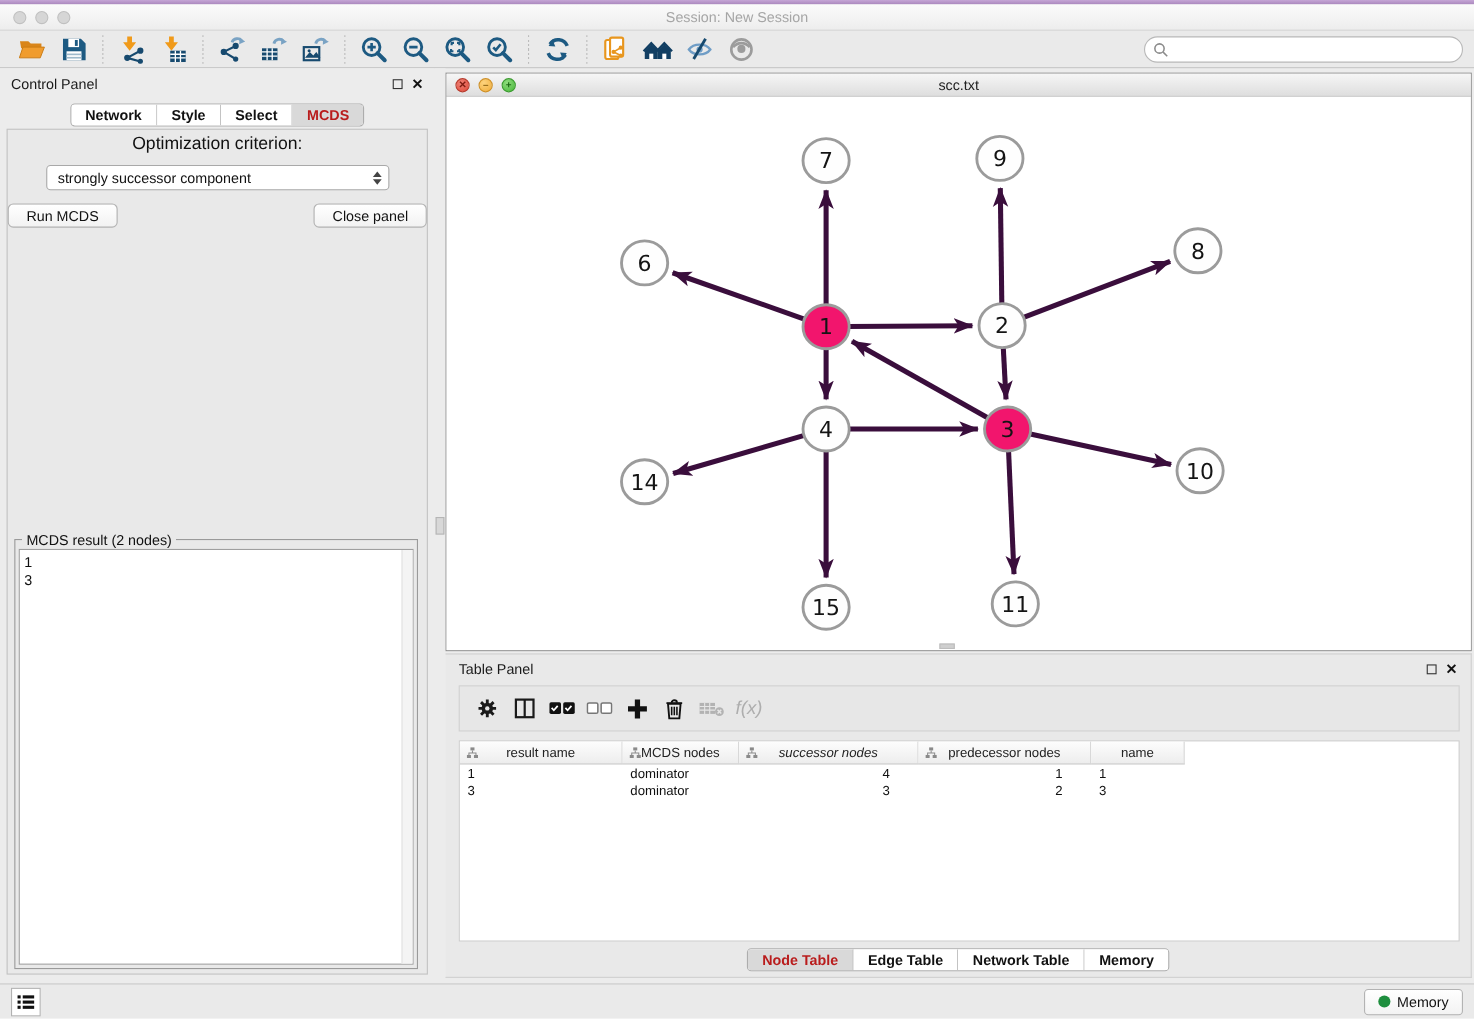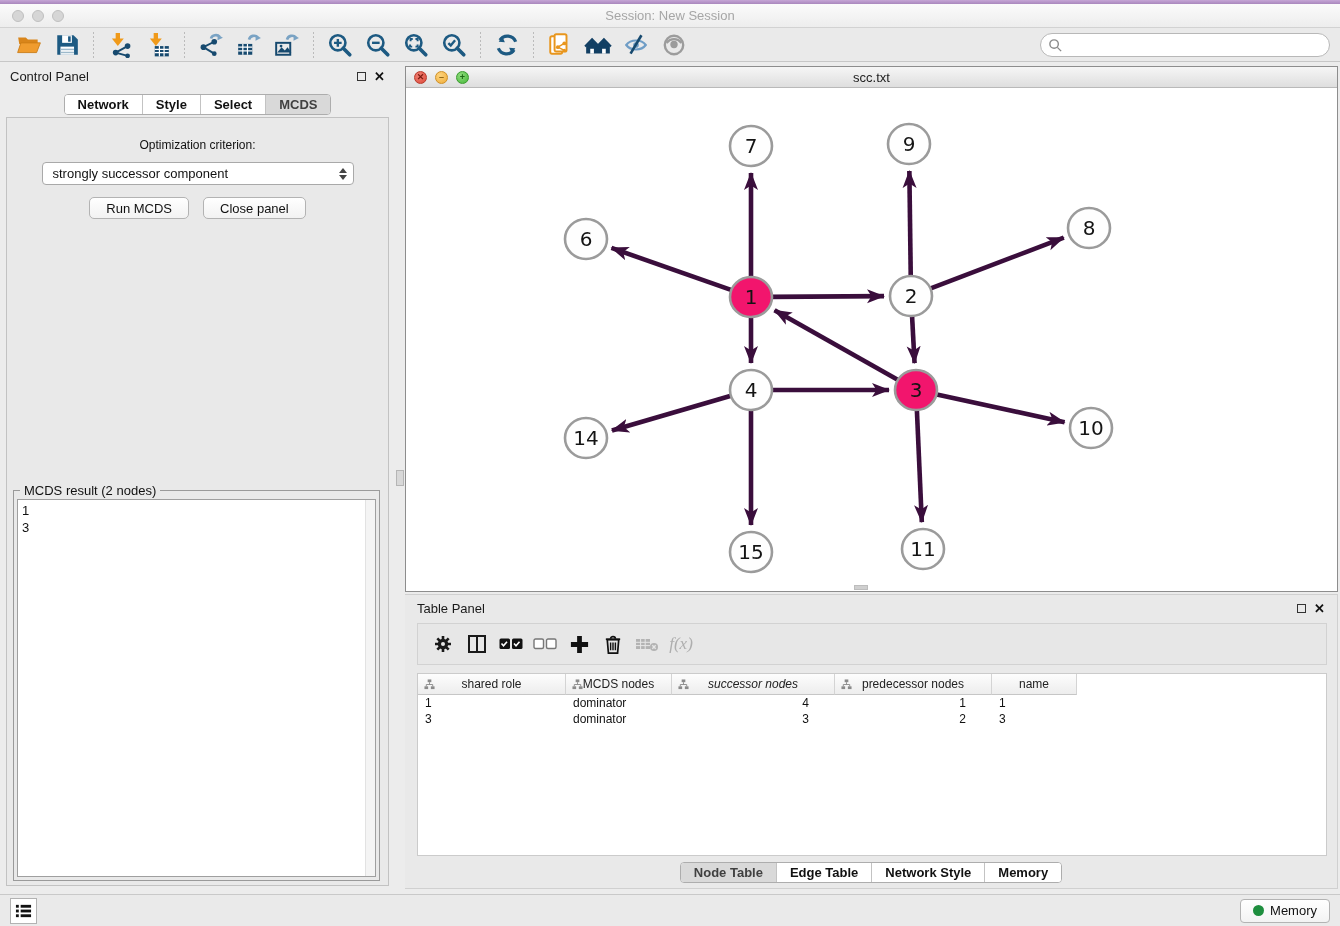--- a/index.html
+++ b/index.html
@@ -38,35 +38,35 @@
   .panel-head .ph-title { font-size:13px; color:#1a1a1a; }
   .panel-head .ph-icons { margin-left:auto; display:flex; gap:8px; align-items:center; }
   .float-box { width:9px; height:9px; border:1.5px solid #333; display:inline-block; }
   .close-x { font-size:13px; font-weight:bold; color:#111; line-height:1; }
 
   .segmented { display:inline-flex; border:1px solid #adadad; border-radius:4px;
     overflow:hidden; background:#fff;font-weight:bold; }
   .seg-tab { padding:2px 13px; font-size:13px; color:#111; background:#fff;
     border-right:1px solid #c3c3c3; white-space:nowrap; }
   .seg-tab:last-child { border-right:none; }
-  .seg-tab.active { background:#d9d9d9; color:#404040; }
+  .seg-tab.active { background:#d9d9d9; color:#b91c1c; }
   .cp-tabs-row { text-align:center; position:relative; z-index:2; margin-top:4px; }
 
   .cp-content { position:absolute; left:6px; right:6px; top:55px; bottom:8px;
     border:1px solid #c2c2c2; background:#e9e9e9; }
-  .opt-label { text-align:center; margin-top:20px; font-size:12px; color:#111; }
+  .opt-label { text-align:center; margin-top:4px; font-size:16px; color:#111; }
   .dropdown { margin:10px auto 0; width:312px; height:23px; background:#fff;
     border:1px solid #a9a9a9; border-radius:4px; display:flex; align-items:center;
     padding:0 6px 0 10px; font-size:13px; color:#111; }
   .dd-arrows { margin-left:auto; display:flex; flex-direction:column; gap:2px; }
   .dd-arrows i { width:0; height:0; border-left:4px solid transparent;
     border-right:4px solid transparent; display:block; }
   .dd-up { border-bottom:5px solid #444; }
   .dd-down { border-top:5px solid #444; }
-  .btn-row { display:flex; justify-content:center; gap:14px; margin-top:12px; }
+  .btn-row { display:flex; justify-content:space-between; gap:14px; margin-top:12px; }
   .mac-btn { background:linear-gradient(#ffffff,#f2f2f2); border:1px solid #b3b3b3;
     border-radius:5px; font-size:13px; color:#111; padding:2px 16px; height:22px; }
 
   .result-group { position:absolute; left:6px; right:8px; top:372px; bottom:4px;
     border:1px solid #9a9a9a; background:#e9e9e9; }
   .result-legend { position:absolute; top:-8px; left:6px; background:#e9e9e9;
     padding:0 4px; font-size:13px; color:#111; }
   .result-area { position:absolute; left:3px; right:3px; top:8px; bottom:3px;
     background:#fff; border:1px solid #9f9f9f; font-size:13px; color:#111;
     line-height:17px; padding:2px 4px; white-space:pre; overflow:hidden; }
@@ -98,21 +98,21 @@
     background:#cfcfcf; border:1px solid #bdbdbd; }
 
   
   .table-panel { position:absolute; left:405px; top:594px; width:933px; height:295px;
     background:#e9e9e9; border:1px solid #d0d0d0; border-left:none; }
   .tp-head { height:26px; display:flex; align-items:center; padding:0 12px; }
   .tp-head .ph-title { font-size:13px; color:#1a1a1a; }
   .tp-toolbar { margin:2px 10px 0 12px; height:42px; background:#e7e7e7;
     border:1px solid #d2d2d2; display:flex; align-items:center; padding:0 8px; }
   .tpt-btn { width:34px; height:34px; display:flex; align-items:center; justify-content:center; }
-  .fx-label { font-family:Liberation Serif, serif; font-style:italic; font-size:17px; color:#aeaeae; }
+  .fx-label { font-family:Liberation Sans, sans-serif; font-style:italic; font-size:17px; color:#aeaeae; }
 
   .node-table { position:absolute; left:12px; right:10px; top:78px; bottom:32px;
     background:#fff; border:1px solid #cbcbcb; overflow:hidden; }
   .nt-header { display:flex; height:21px; }
   .nt-th { position:relative; display:flex; align-items:center; justify-content:center;
     background:linear-gradient(#fdfdfd,#ededed); border-right:1px solid #d4d4d4;
     border-bottom:1px solid #c6c6c6; font-size:12px; color:#222; }
   .nt-th .tree-ic { position:absolute; left:6px; top:5px; }
   .nt-row { display:flex; height:16px; }
   .nt-td { font-size:12px; color:#111; line-height:16px; overflow:hidden; white-space:nowrap; }
@@ -499,21 +499,21 @@
 
     <div class="node-table">
       <div class="nt-header" id="table-header-row">
           <div class="nt-th" style="width: 148px;">
             <svg class="tree-ic" width="11" height="11" viewBox="0 0 12 12">
               <rect x="4" y="0.5" width="4" height="3" fill="#8a8a8a"></rect>
               <rect x="0.5" y="8" width="4" height="3" fill="#8a8a8a"></rect>
               <rect x="7.5" y="8" width="4" height="3" fill="#8a8a8a"></rect>
               <path d="M6 3.5 v2.5 M2.5 8 v-2 h7 v2" stroke="#8a8a8a" stroke-width="1" fill="none"></path>
             </svg>
-            <span>shared role</span>
+            <span>result name</span>
           </div>
           <div class="nt-th" style="width: 106px;">
             <svg class="tree-ic" width="11" height="11" viewBox="0 0 12 12">
               <rect x="4" y="0.5" width="4" height="3" fill="#8a8a8a"></rect>
               <rect x="0.5" y="8" width="4" height="3" fill="#8a8a8a"></rect>
               <rect x="7.5" y="8" width="4" height="3" fill="#8a8a8a"></rect>
               <path d="M6 3.5 v2.5 M2.5 8 v-2 h7 v2" stroke="#8a8a8a" stroke-width="1" fill="none"></path>
             </svg>
             <span>MCDS nodes</span>
           </div>
@@ -554,21 +554,21 @@
             <div class="nt-td right" style="width: 157px;">2</div>
             <div class="nt-td left" style="width: 85px;">3</div>
           </div>
         </div>
     </div>
 
     <div class="tp-tabs-row">
       <div class="segmented" id="table-tabs">
           <div class="seg-tab active">Node Table</div>
           <div class="seg-tab">Edge Table</div>
-          <div class="seg-tab">Network Style</div>
+          <div class="seg-tab">Network Table</div>
           <div class="seg-tab">Memory</div>
         </div>
     </div>
   </div>
 
   <div class="statusbar">
     <div class="console-btn">
       <svg width="17" height="16" viewBox="0 0 18 16">
         <rect x="1" y="1.5" width="3" height="3" fill="#111"></rect>
         <rect x="6" y="1.5" width="11" height="3" fill="#111"></rect>

